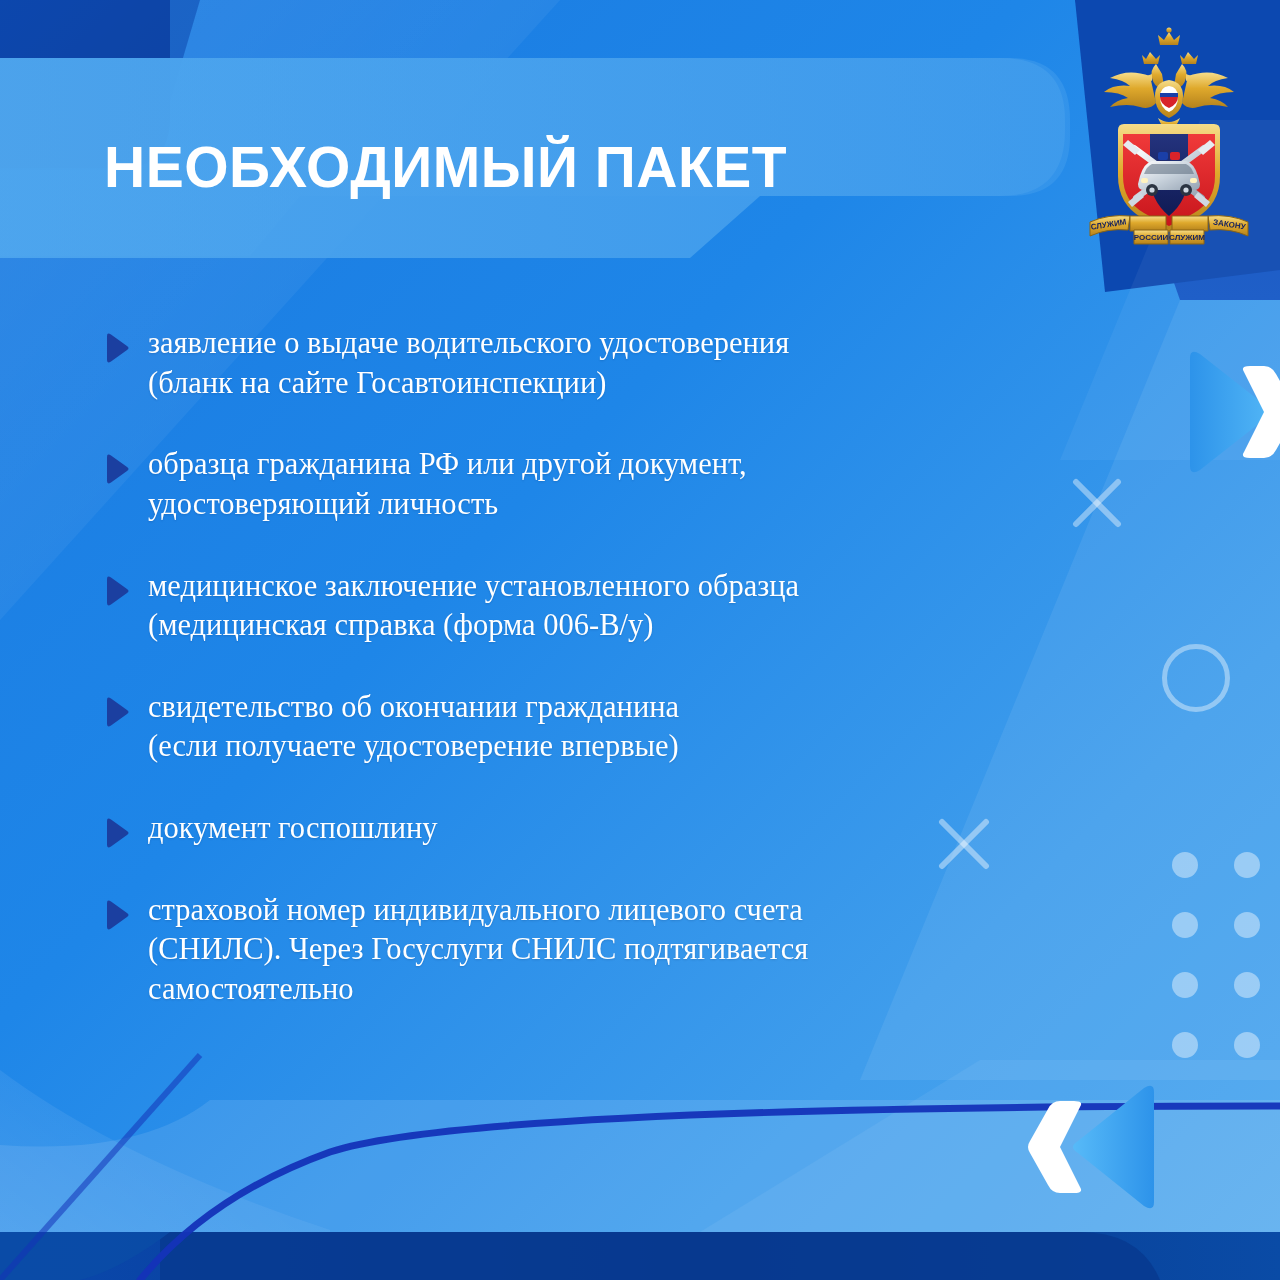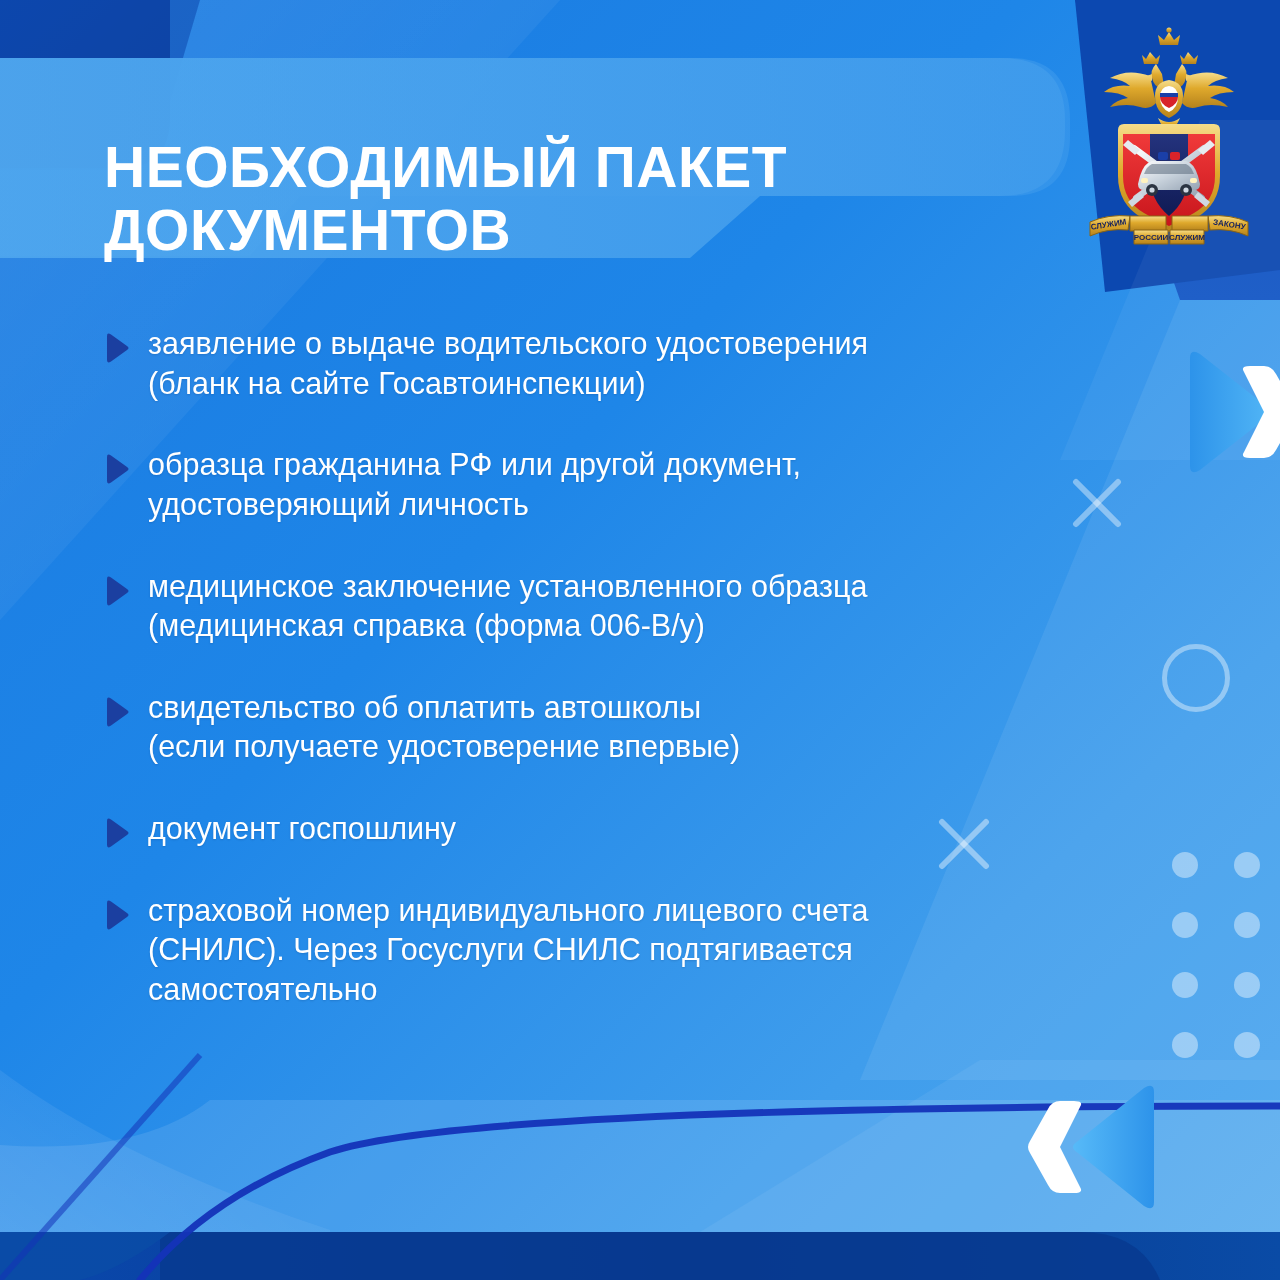--- a/index.html
+++ b/index.html
@@ -45,21 +45,21 @@
     z-index:6;
     margin-top:24px;
   }
 
   
   .list {
     position:absolute; left:104px; top:324px;
     width:1010px;
     z-index:6;
   }
-  .item { display:flex; align-items:flex-start; margin-bottom:42px; }
+  .item { display:flex; align-items:flex-start; margin-bottom:42px;font-family:Liberation Serif, serif; }
   .item:last-child { margin-bottom:12px; }
   .bullet { flex:0 0 auto; width:26px; height:30px; margin-top:9px; margin-right:18px; }
   .item-text {
     color:#ffffff;
     font-size:30.5px;
     line-height:1.30;
     font-weight:normal;
     white-space:pre-line;
     text-shadow:0 1px 2px rgba(0,40,90,.18);
   }
@@ -277,21 +277,20 @@
         <text x="31" y="201" font-size="8" font-weight="bold" fill="#16225e" text-anchor="middle" transform="rotate(-9 31 201)" font-family="'Liberation Sans', sans-serif">СЛУЖИМ</text>
         <text x="151" y="201" font-size="8" font-weight="bold" fill="#16225e" text-anchor="middle" transform="rotate(9 151 201)" font-family="'Liberation Sans', sans-serif">ЗАКОНУ</text>
         <text x="73" y="214" font-size="8" font-weight="bold" fill="#16225e" text-anchor="middle" font-family="'Liberation Sans', sans-serif">РОССИИ</text>
         <text x="109" y="214" font-size="8" font-weight="bold" fill="#16225e" text-anchor="middle" font-family="'Liberation Sans', sans-serif">СЛУЖИМ</text>
       </g>
     </svg>
   </div>
 
   <h1 class="title">
     <span>НЕОБХОДИМЫЙ ПАКЕТ</span><br>
-    <span>ДОКУМЕНТОВ</span>
   </h1>
 
   <div class="list" id="doc-list">
   <div class="item">
     <svg class="bullet" viewBox="0 0 26 30" aria-hidden="true">
       <path d="M3,3 Q3,-1 7,1.5 L23,13 Q26,15 23,17 L7,28.5 Q3,31 3,27 Z" fill="#1b3fa0"></path>
     </svg>
     <div class="item-text">заявление о выдаче водительского удостоверения
 (бланк на сайте Госавтоинспекции)</div>
   </div>
@@ -309,21 +308,21 @@
       <path d="M3,3 Q3,-1 7,1.5 L23,13 Q26,15 23,17 L7,28.5 Q3,31 3,27 Z" fill="#1b3fa0"></path>
     </svg>
     <div class="item-text">медицинское заключение установленного образца
 (медицинская справка (форма 006-В/у)</div>
   </div>
 
   <div class="item">
     <svg class="bullet" viewBox="0 0 26 30" aria-hidden="true">
       <path d="M3,3 Q3,-1 7,1.5 L23,13 Q26,15 23,17 L7,28.5 Q3,31 3,27 Z" fill="#1b3fa0"></path>
     </svg>
-    <div class="item-text">свидетельство об оплатить автошколы
+    <div class="item-text">свидетельство об окончании гражданина
 (если получаете удостоверение впервые)</div>
   </div>
 
   <div class="item">
     <svg class="bullet" viewBox="0 0 26 30" aria-hidden="true">
       <path d="M3,3 Q3,-1 7,1.5 L23,13 Q26,15 23,17 L7,28.5 Q3,31 3,27 Z" fill="#1b3fa0"></path>
     </svg>
     <div class="item-text">документ госпошлину</div>
   </div>
 

